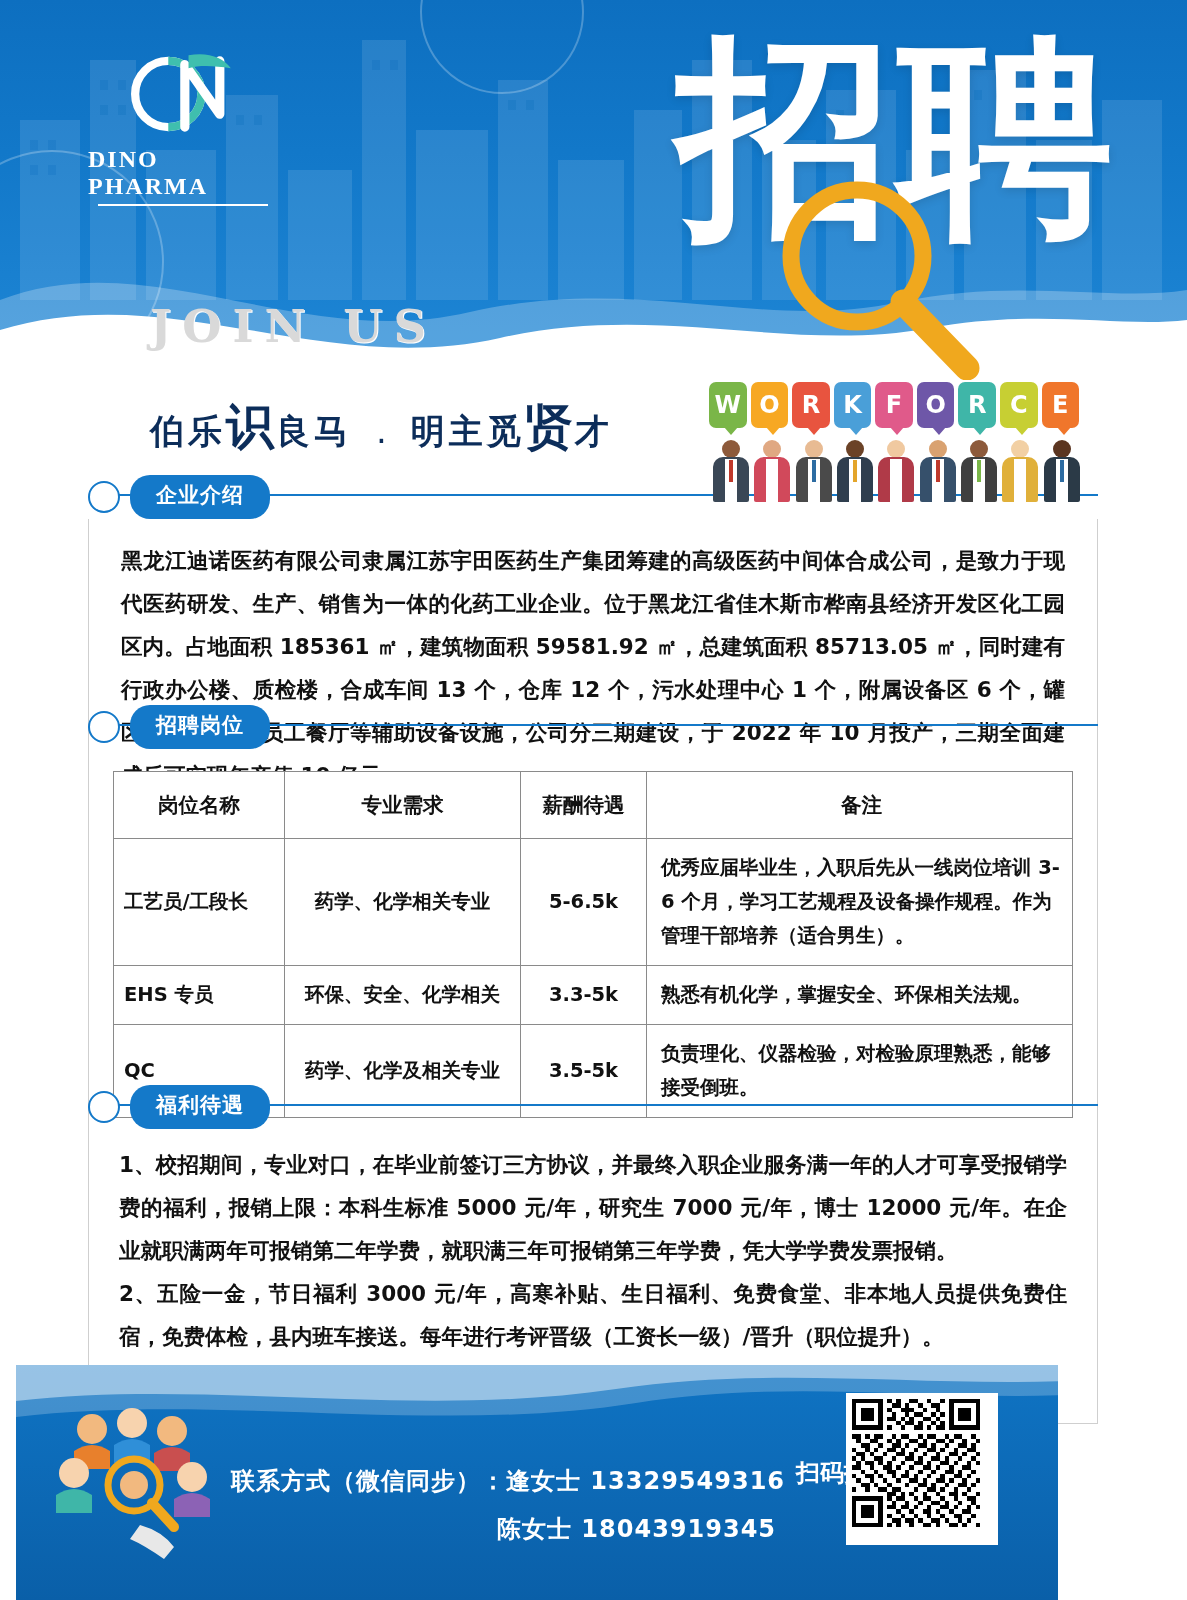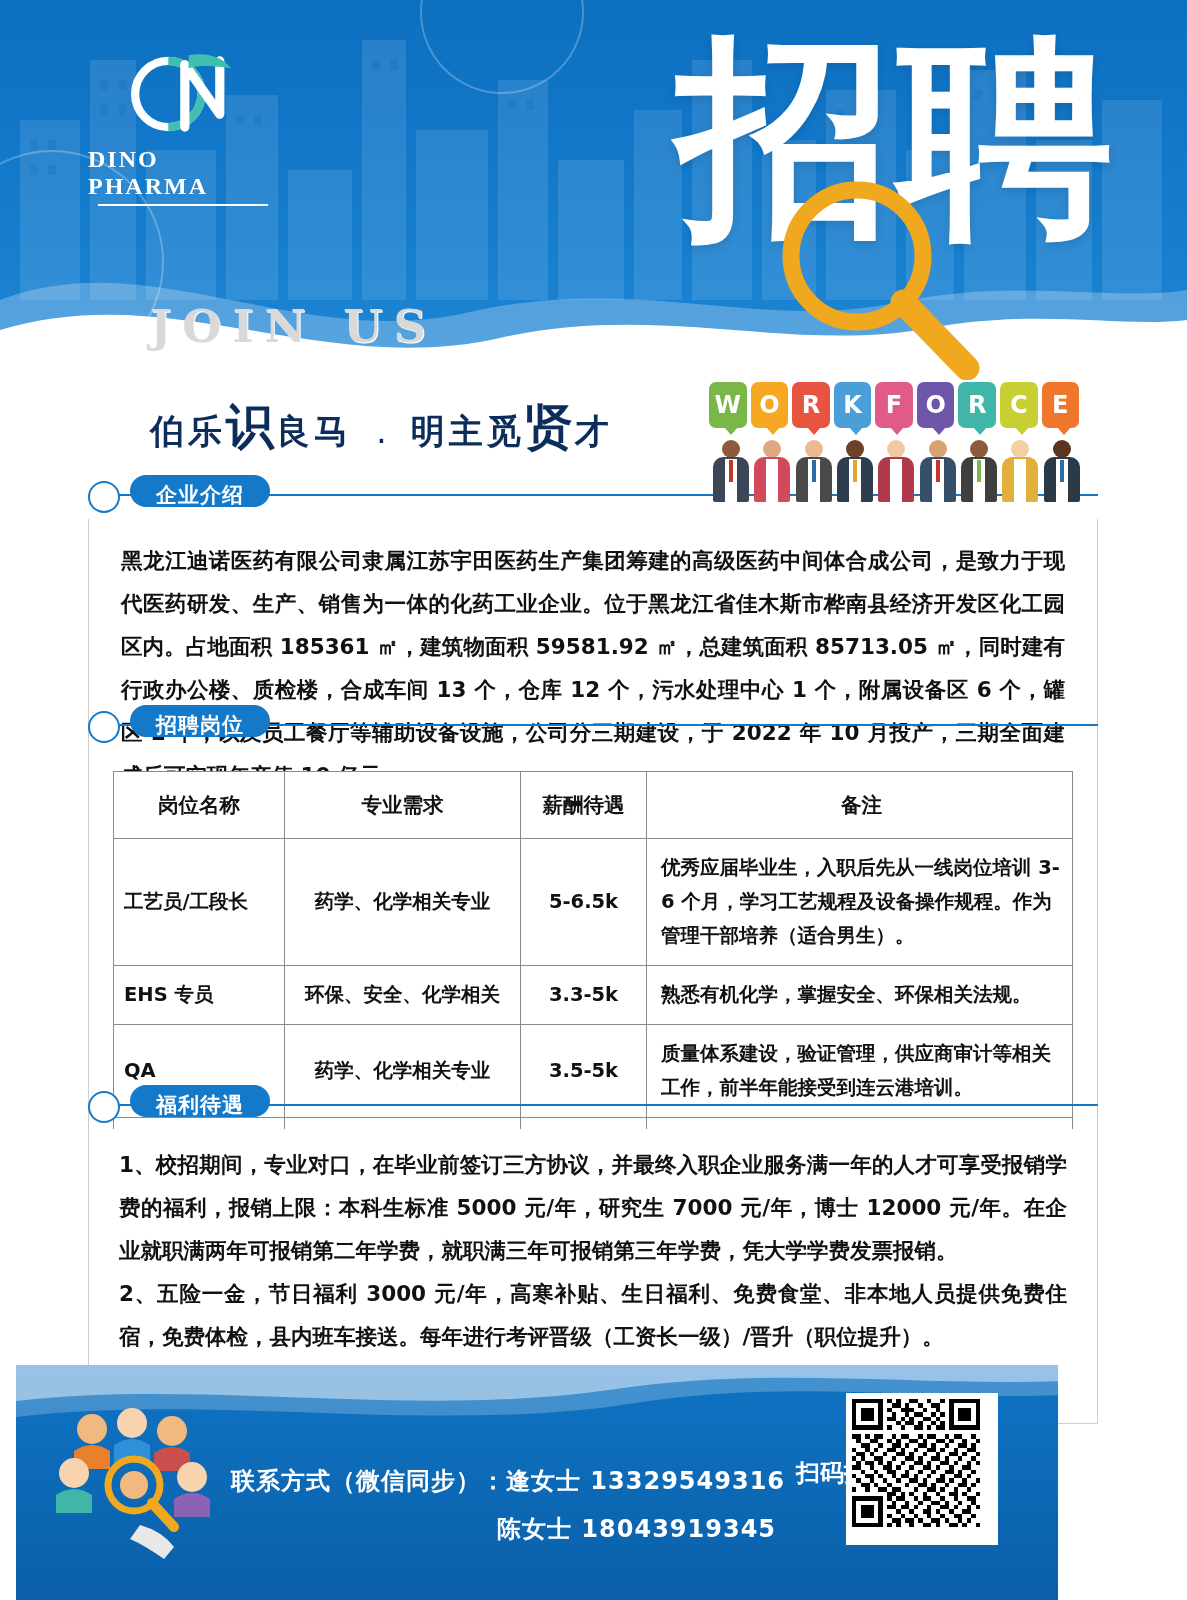--- a/index.html
+++ b/index.html
@@ -206,21 +206,21 @@
   .sec-line {
     position: absolute;
     left: 14px; top: 19px;
     width: 996px;
     height: 2px;
     background: #1479c9;
   }
   .sec-tab {
     position: absolute;
     left: 42px; top: 0;
-    height: 32px;
+    height: 44px;
     padding: 0 26px;
     background: #1479c9;
     border-radius: 20px;
     color: #ffffff;
     font-size: 21px;
     font-weight: bold;
     line-height: 40px;
     letter-spacing: 1px;
     font-family: "DejaVu Sans", sans-serif;
   }
@@ -517,26 +517,20 @@
             <td class="col-1">工艺员/工段长</td>
             <td class="col-2">药学、化学相关专业</td>
             <td class="col-3">5-6.5k</td>
             <td class="col-4">优秀应届毕业生，入职后先从一线岗位培训 3-6 个月，学习工艺规程及设备操作规程。作为管理干部培养（适合男生）。</td>
           </tr>
           <tr>
             <td class="col-1">EHS 专员</td>
             <td class="col-2">环保、安全、化学相关</td>
             <td class="col-3">3.3-5k</td>
             <td class="col-4">熟悉有机化学，掌握安全、环保相关法规。</td>
-          </tr>
-          <tr>
-            <td class="col-1">QA</td>
-            <td class="col-2">药学、化学相关专业</td>
-            <td class="col-3">3.5-5k</td>
-            <td class="col-4">质量体系建设，验证管理，供应商审计等相关工作，前半年能接受到连云港培训。</td>
           </tr>
           <tr>
             <td class="col-1">QC</td>
             <td class="col-2">药学、化学及相关专业</td>
             <td class="col-3">3.5-5k</td>
             <td class="col-4">负责理化、仪器检验，对检验原理熟悉，能够接受倒班。</td>
           </tr>
         </tbody>
       </table>
     </div>

